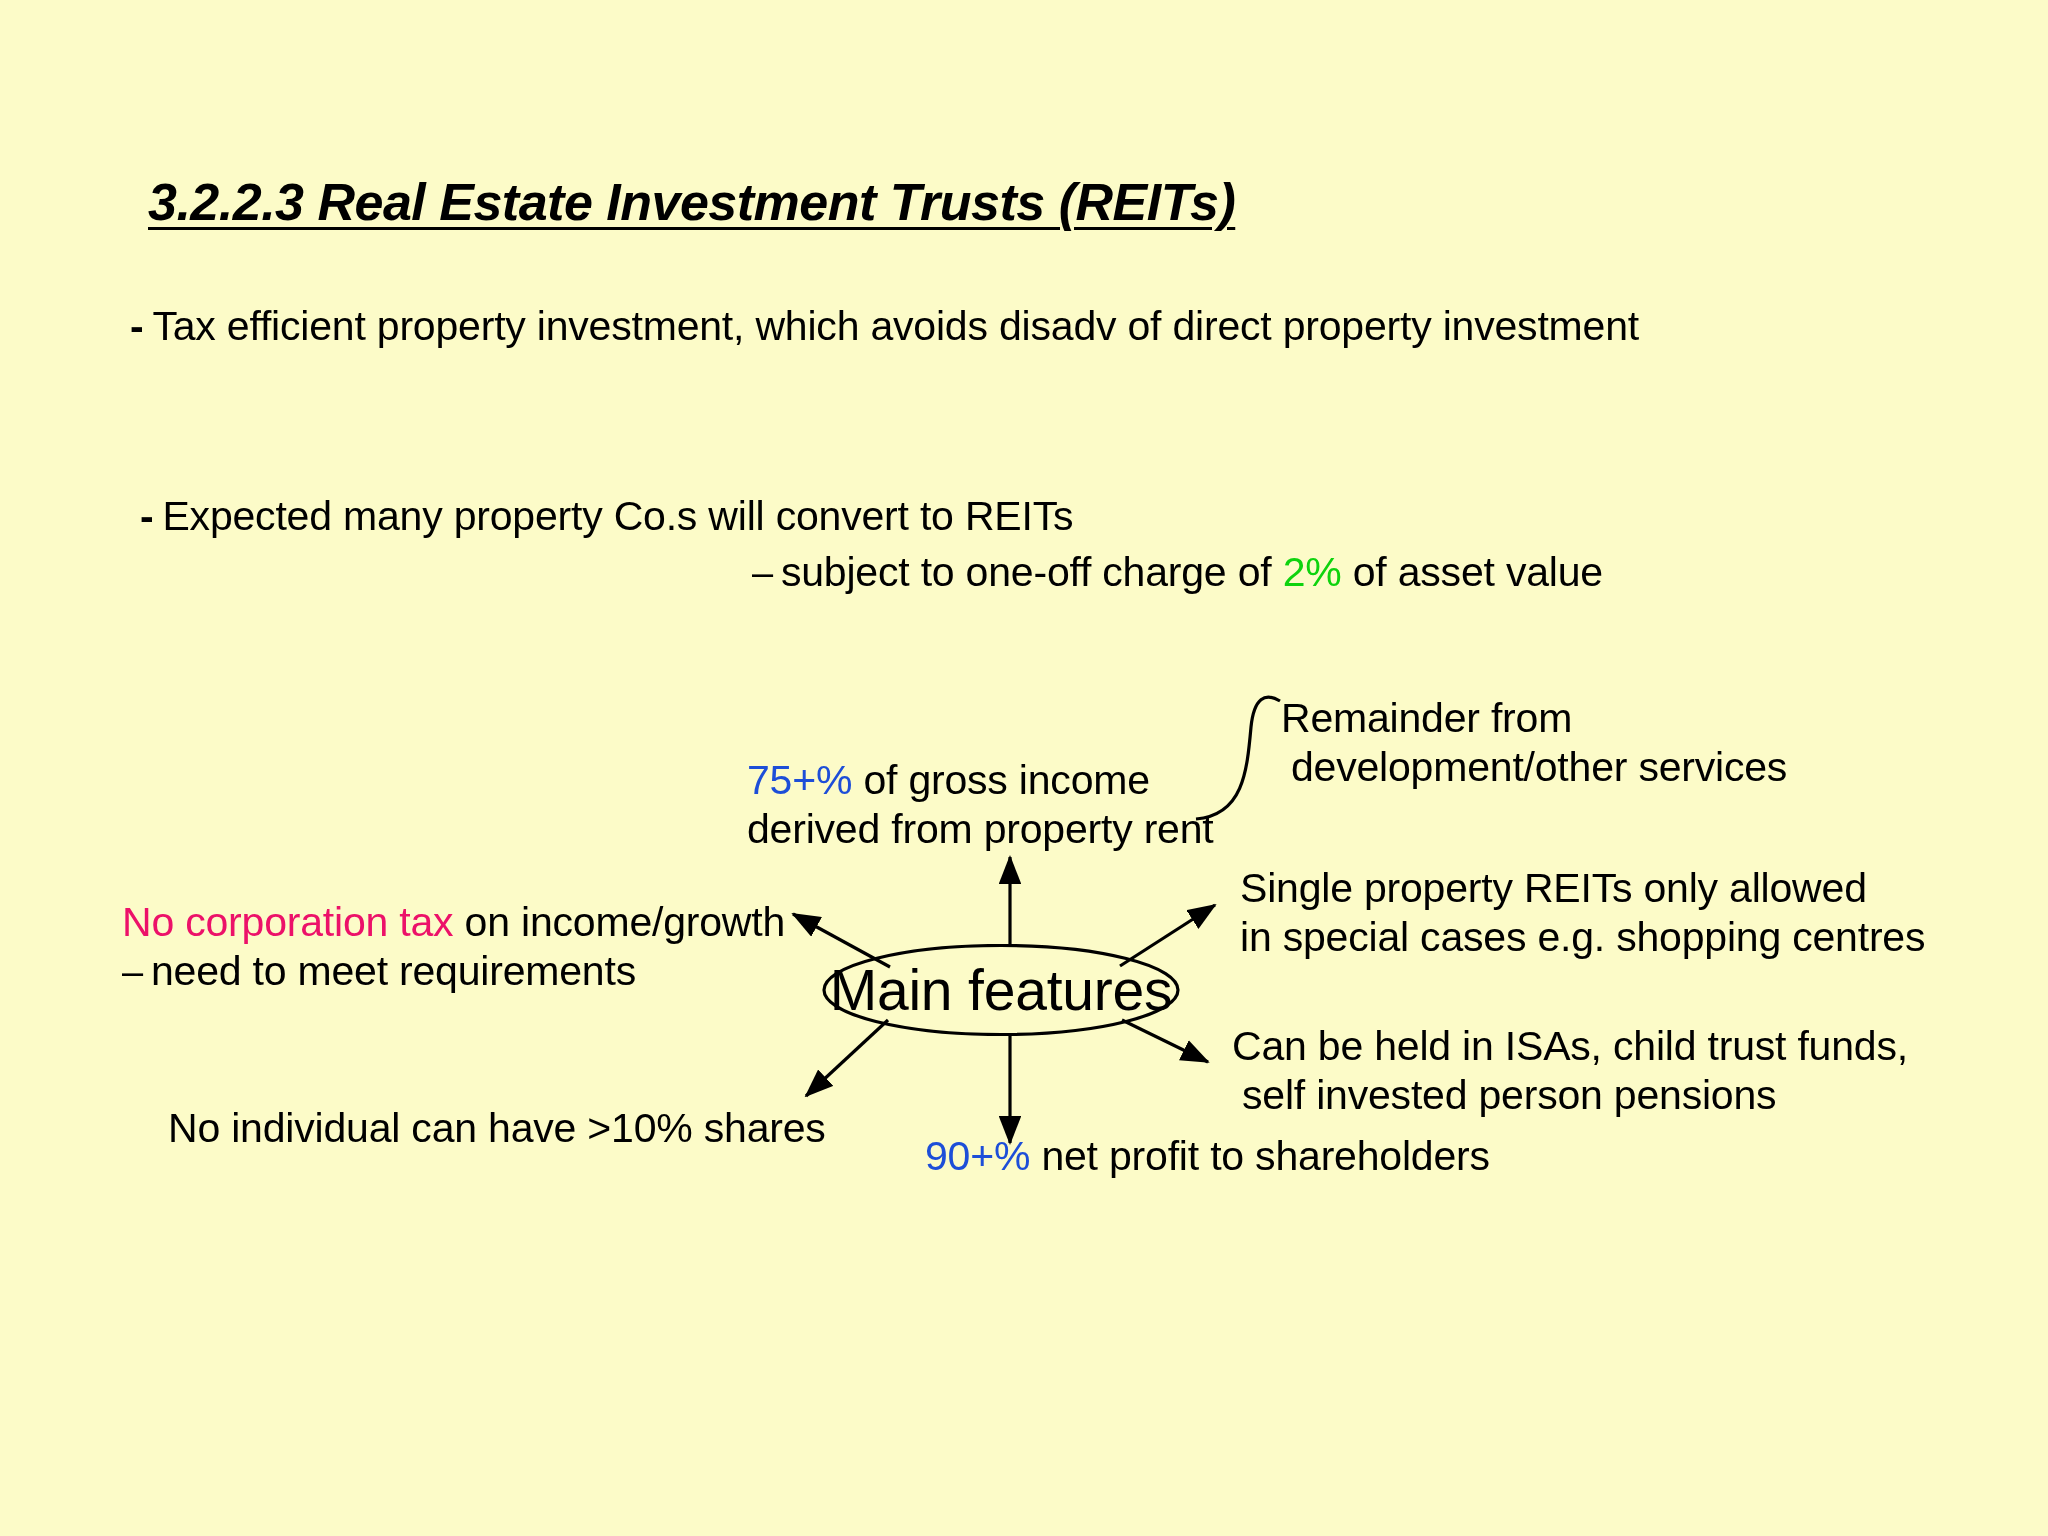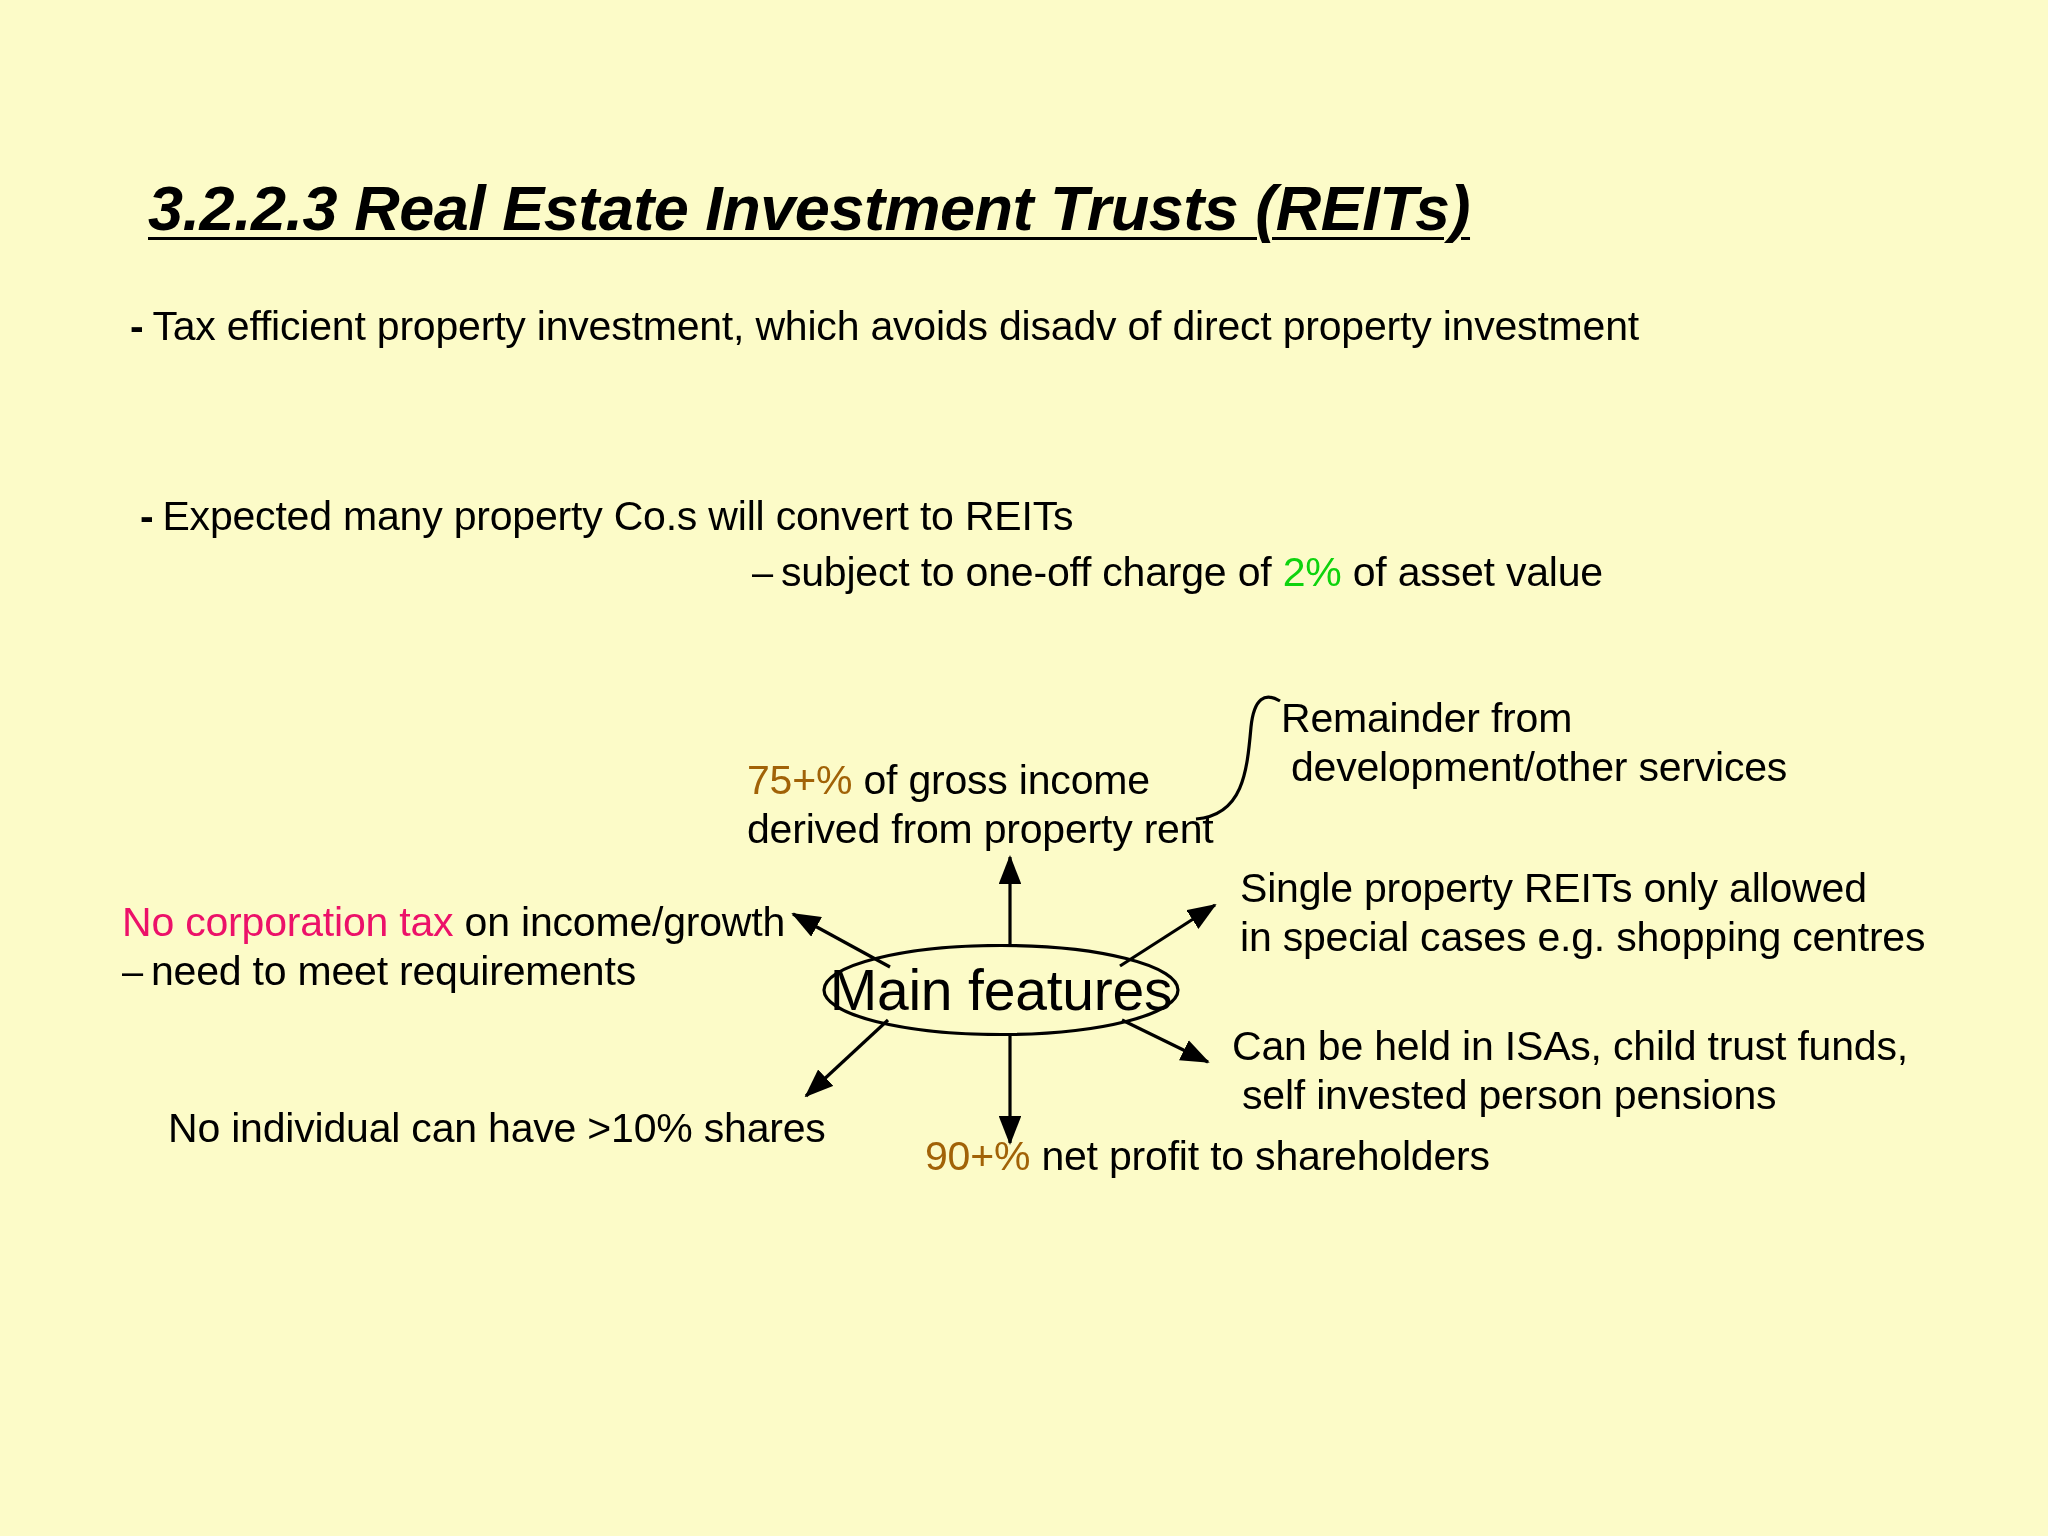--- a/index.html
+++ b/index.html
@@ -16,21 +16,21 @@
     overflow: hidden;
     font-family: "Liberation Sans", sans-serif;
     color: #000000;
   }
 
   
   #title {
     position: absolute;
     left: 148px;
     top: 172px;
-    font-size: 63px;
+    font-size: 52px;
     font-weight: bold;
     font-style: italic;
     letter-spacing: -0.5px;
     text-decoration: underline;
     text-underline-offset: 7px;
     text-decoration-thickness: 3px;
     white-space: nowrap;
   }
 
   
@@ -45,21 +45,21 @@
     margin-right: 9px;
   }
   #bullet1 { left: 130px; top: 303px; }
   #bullet2 { left: 136px; top: 389px; }
   #bullet3 { left: 140px; top: 493px; }
   #subbullet1 { left: 752px; top: 549px; font-size: 41px; }
   .endash { font-size: 38px; margin-right: 8px; }
 
   .red   { color: #9e1b15; }
   .green { color: #0ed30e; }
-  .blue  { color: #a16207; }
+  .blue  { color: #1d4ed8; }
   .pink  { color: #ec1169; }
 
   
   .dlabel {
     position: absolute;
     font-size: 41px;
     line-height: 49px;
     white-space: nowrap;
     letter-spacing: -0.2px;
   }

